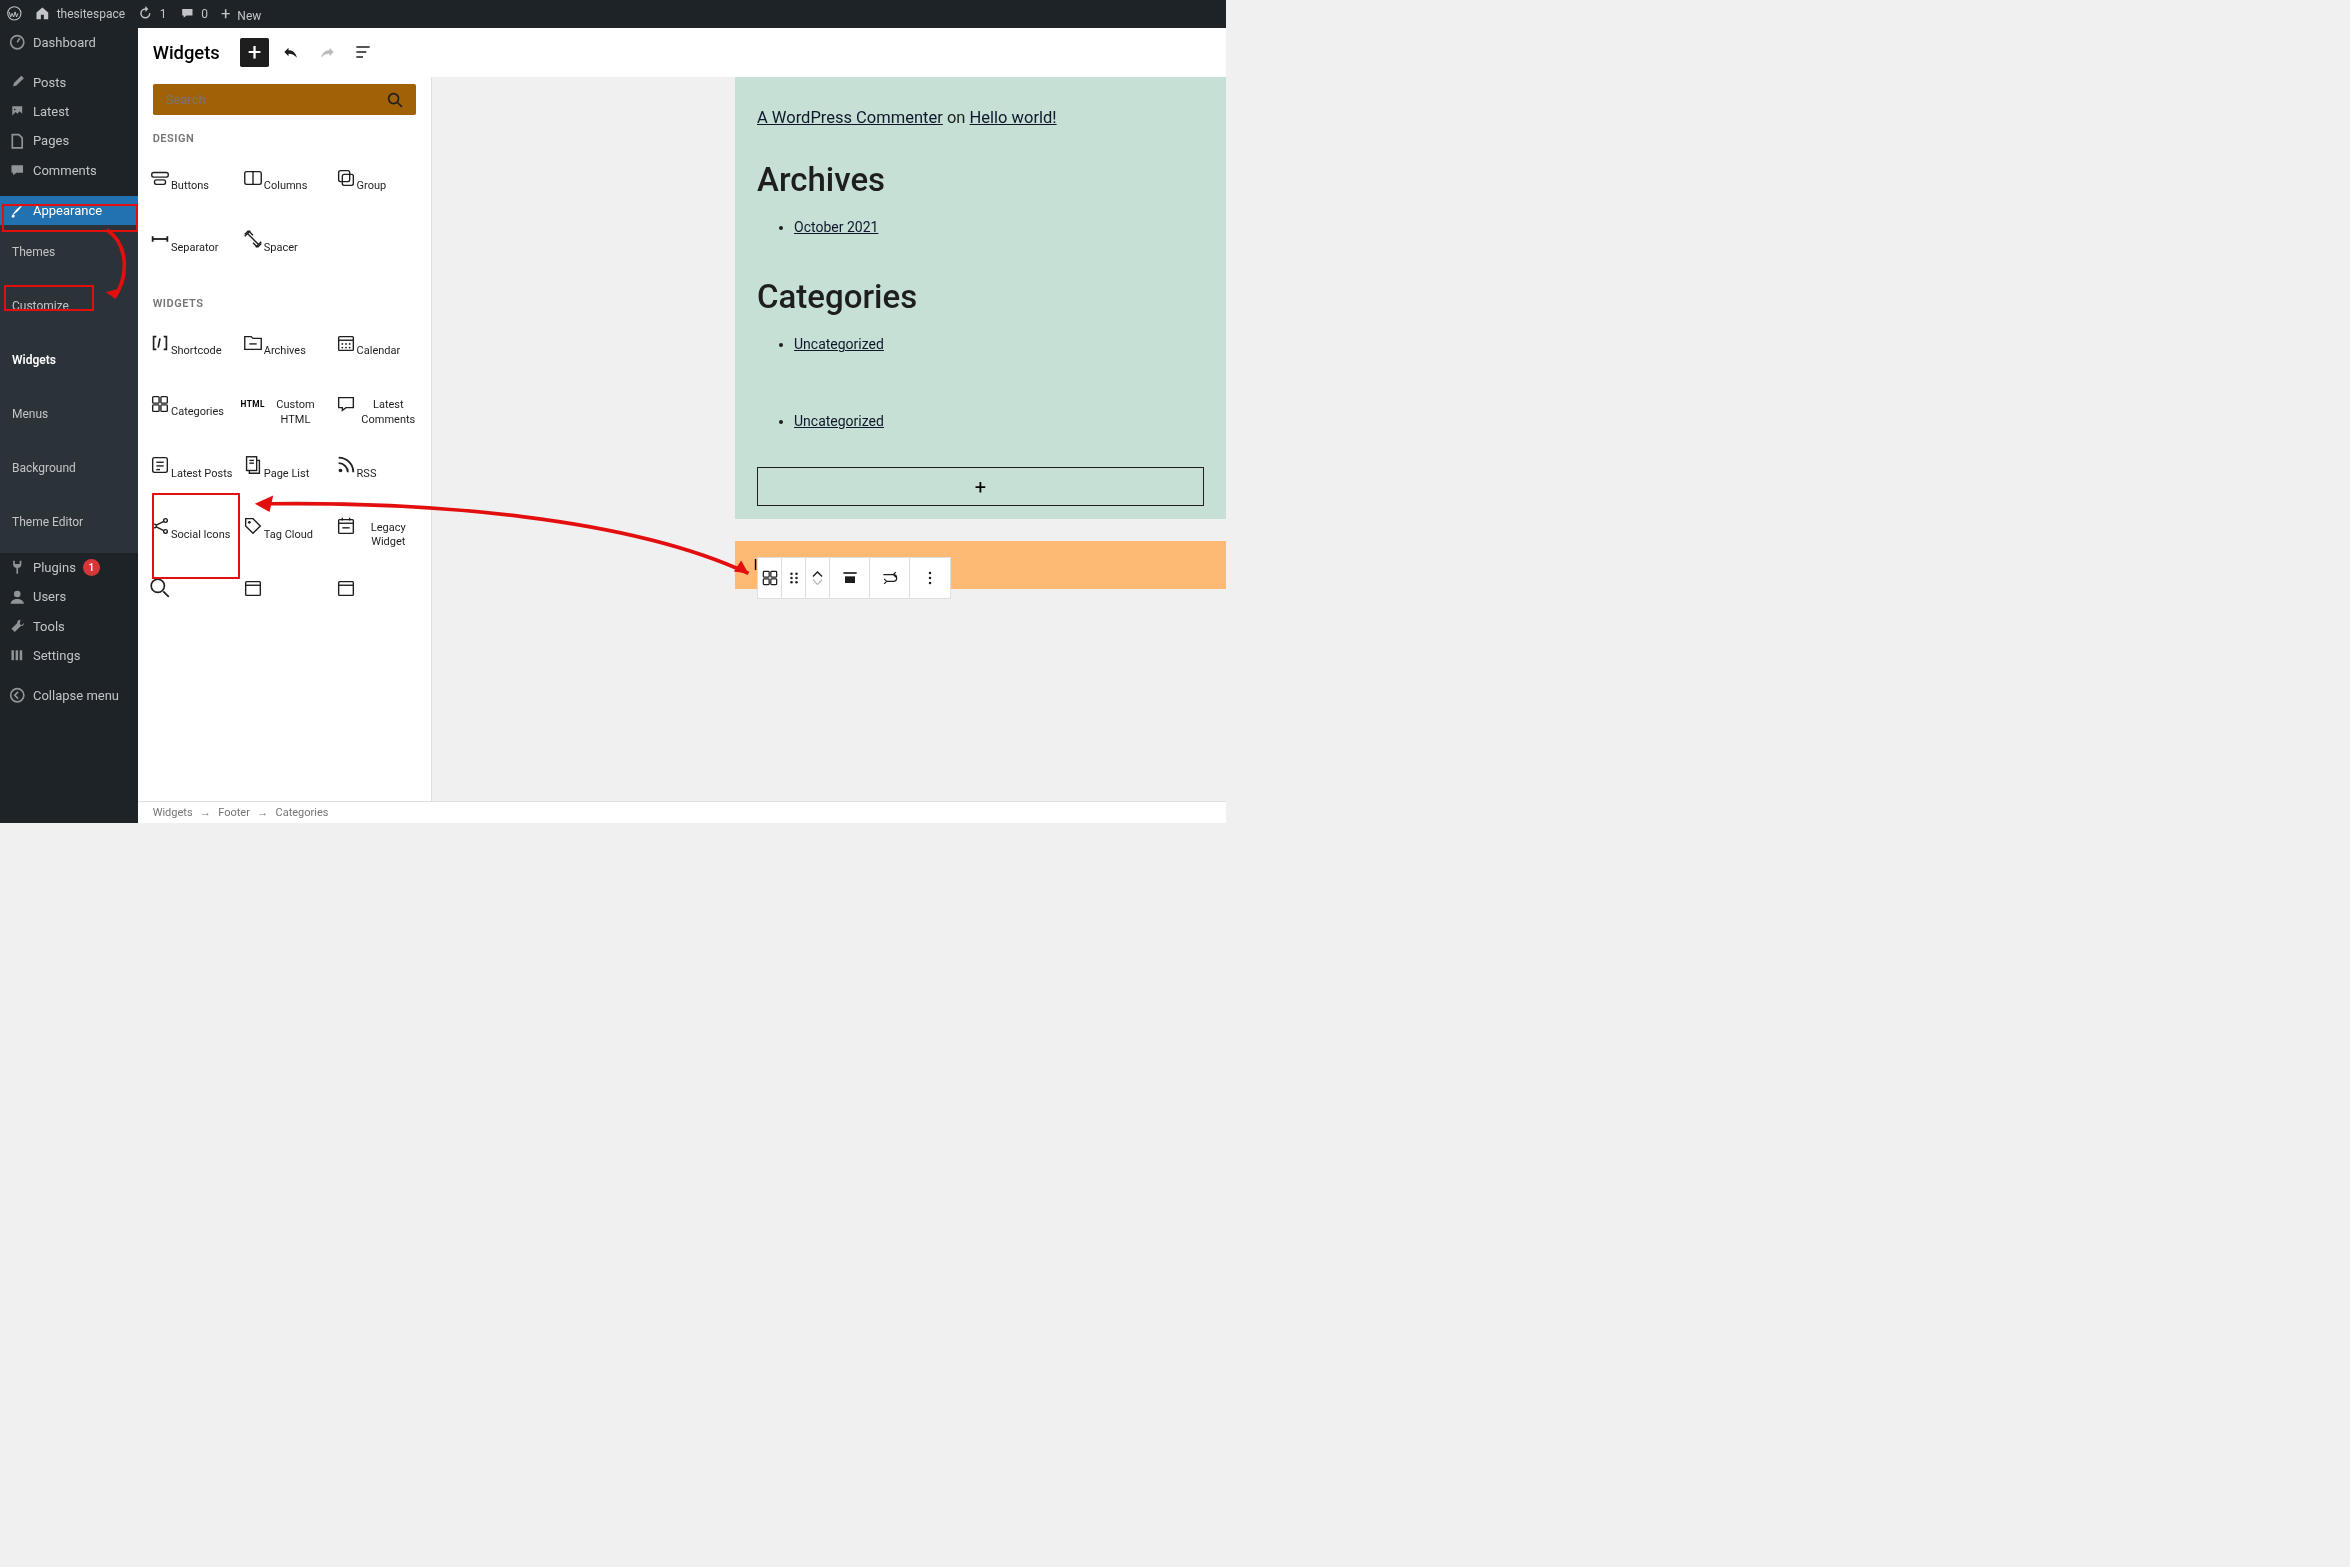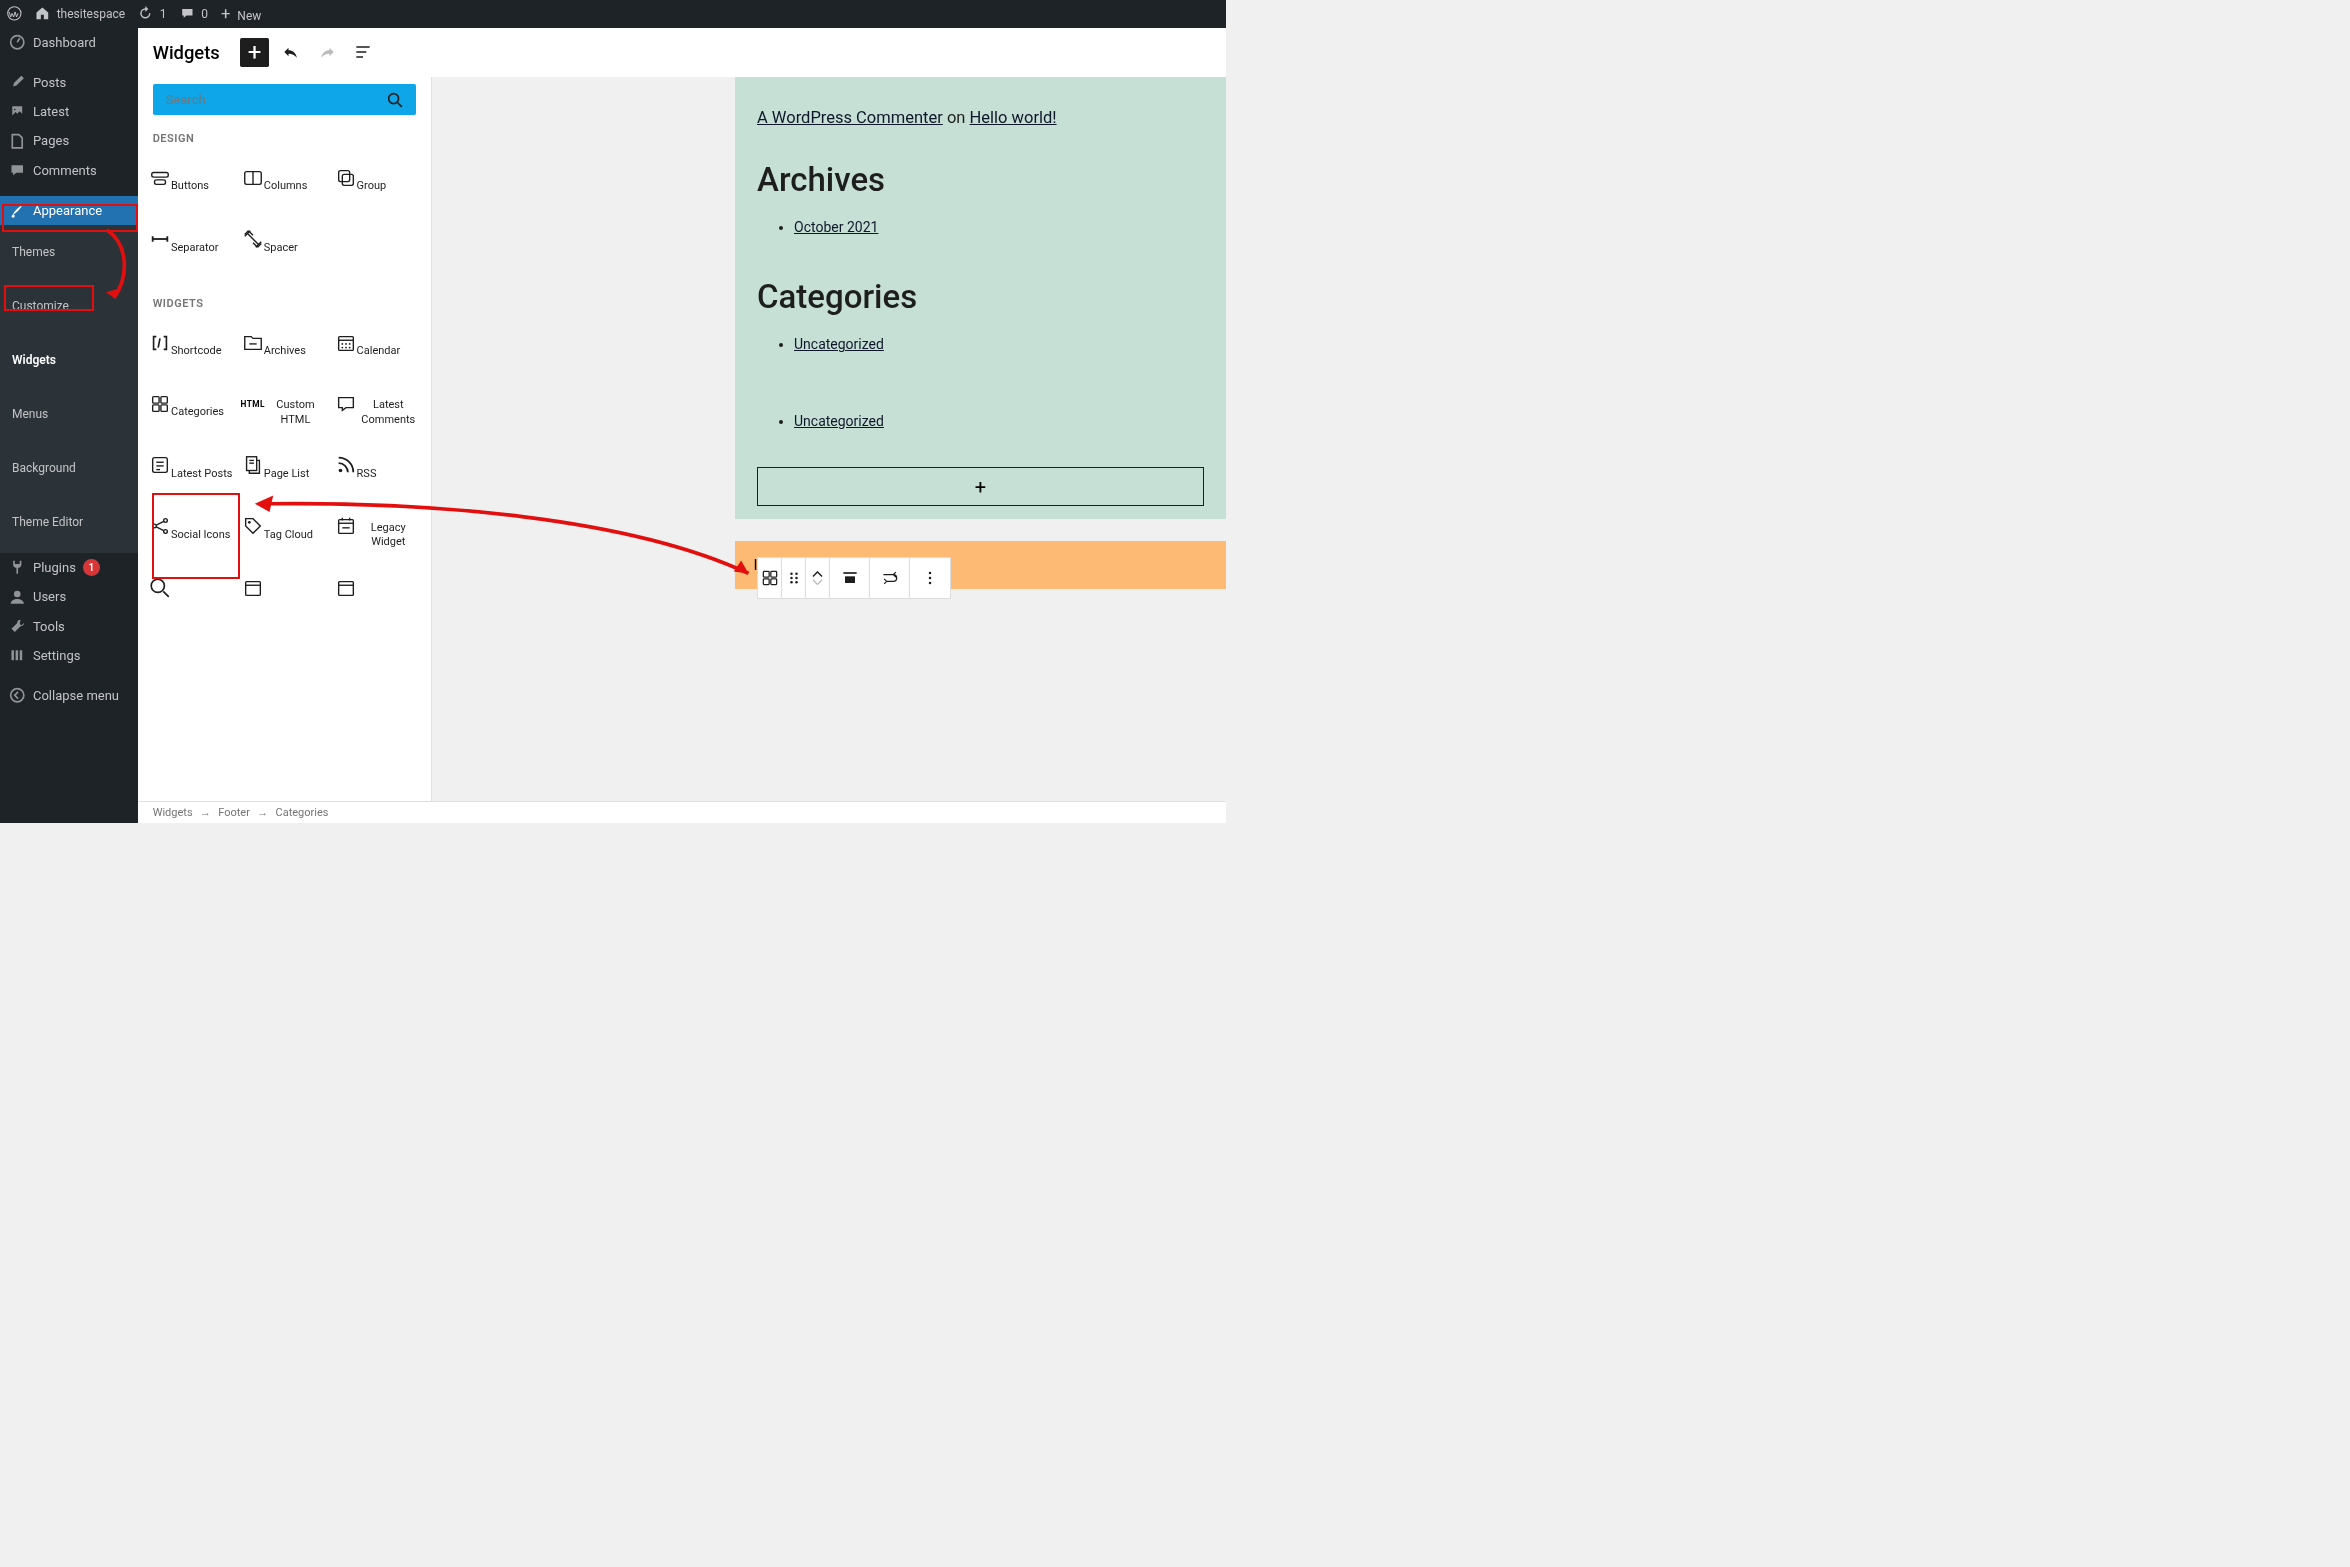--- a/index.html
+++ b/index.html
@@ -32,21 +32,21 @@
     .edhead .addbtn{width:29px;height:29px;background:#1e1e1e;color:#fff;display:flex;align-items:center;justify-content:center;border-radius:1.8px;cursor:pointer;font-size:24px;font-weight:400}
     .edhead .tbtn{width:29px;height:29px;display:flex;align-items:center;justify-content:center;cursor:pointer}
     .edhead .tbtn svg{width:20px;height:20px;fill:#1e1e1e}
     .edhead .tbtn.dis svg{fill:#bbb}
     
     
     .inserter{position:absolute;left:138px;top:77px;width:294px;bottom:22px;background:#fff;border-right:0.9px solid #e0e0e0;overflow-y:auto}
     .inserter::-webkit-scrollbar{width:14.7px}
     .inserter::-webkit-scrollbar-track{background:#f0f0f0}
     .inserter::-webkit-scrollbar-thumb{background:#aaa}
-    .search{margin:7.3px 14.7px 11px;background:#0ea5e9;display:flex;align-items:center;padding:7.3px 13px;border-radius:1.8px}
+    .search{margin:7.3px 14.7px 11px;background:#a16207;display:flex;align-items:center;padding:7.3px 13px;border-radius:1.8px}
     .search input{background:transparent;border:none;outline:none;flex:1;font-size:13px}
     .search svg{width:16.5px;height:16.5px}
     .cat{font-size:11px;font-weight:600;color:#757575;padding:5.5px 14.7px;text-transform:uppercase;letter-spacing:0.5px}
     .bgrid{display:grid;grid-template-columns:repeat(3,1fr);gap:0;padding:3.7px 7.3px 14.7px}
     .bitem{display:flex;flex-direction:row;align-items:center;justify-content:flex-start;padding:13px 3.7px 9.2px;cursor:pointer;border-radius:3.7px}
     .bicon{width:22px;height:22px;display:flex;align-items:center;justify-content:center;margin-bottom:17px}
     .bicon svg{width:22px;height:22px;fill:#1e1e1e}
     .blabel{font-size:11px;line-height:1.3;text-align:center;color:#1e1e1e}
     .bitem.htmltxt .bicon{font-size:8.3px;font-weight:700;letter-spacing:0.5px}
     

